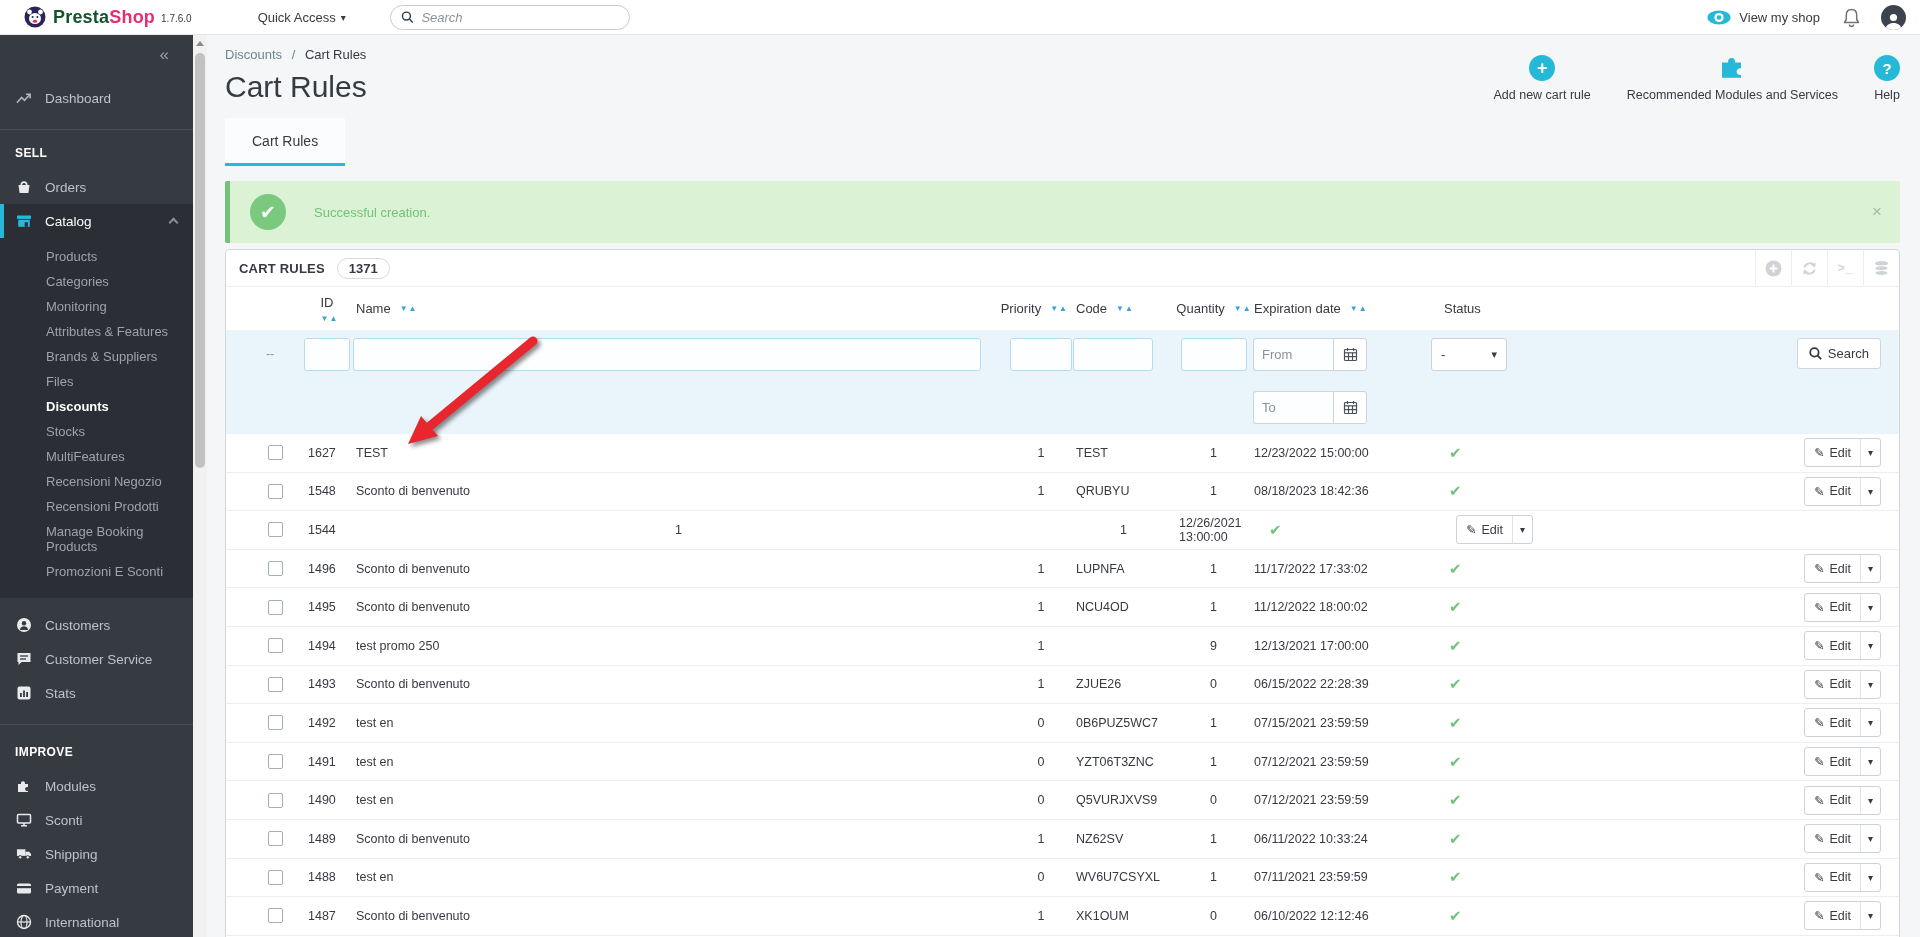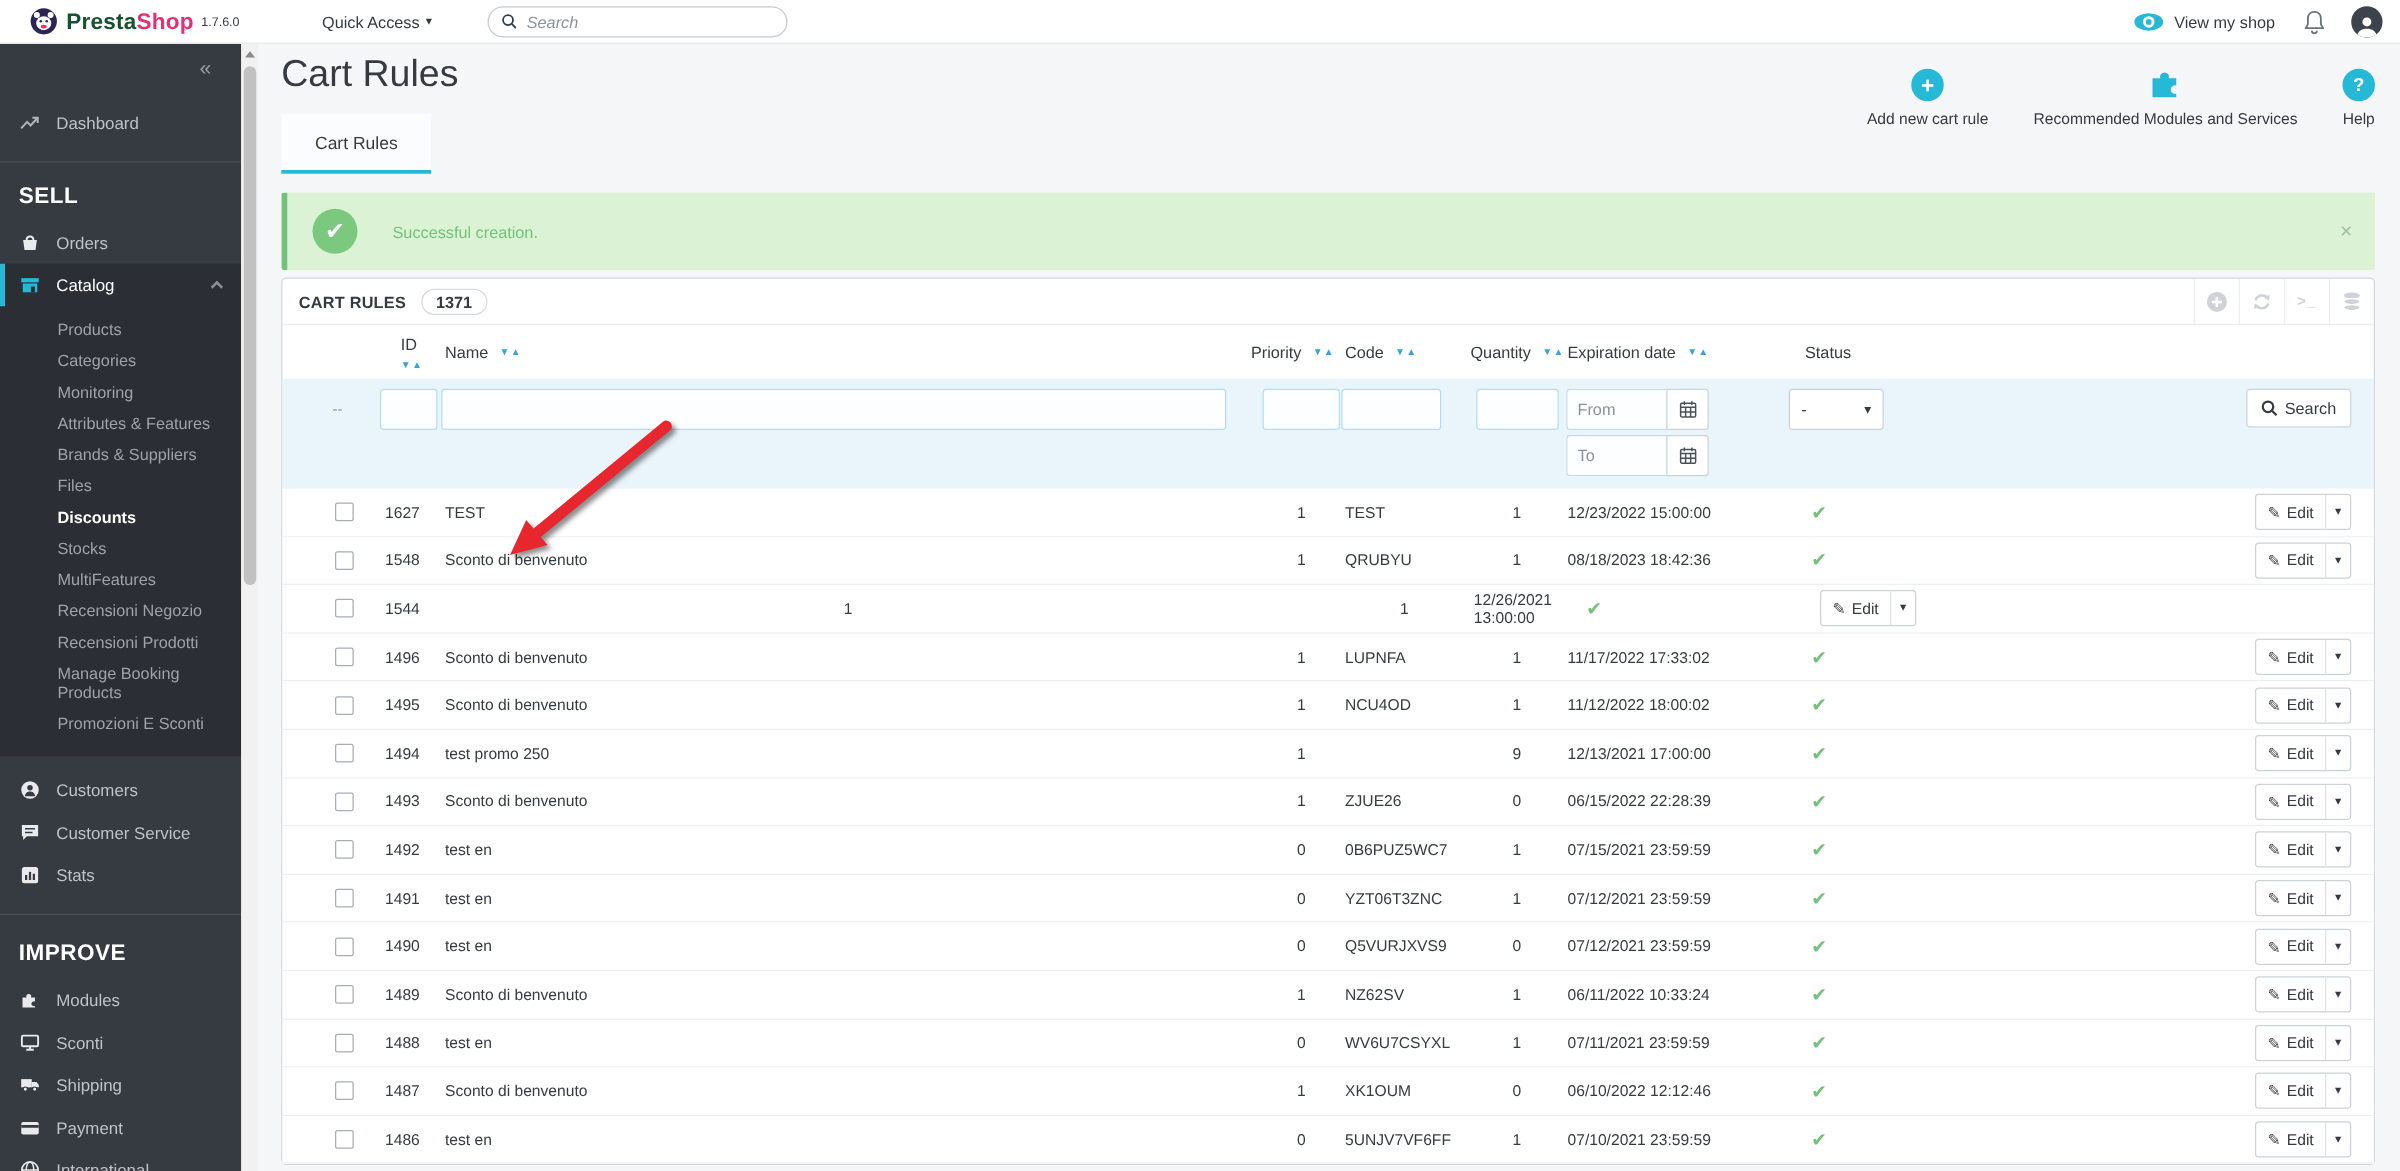--- a/index.html
+++ b/index.html
@@ -31,21 +31,21 @@
   .sb-scroll-btn .tri { width:0; height:0; border-left:4px solid transparent; border-right:4px solid transparent; border-bottom:5px solid #8a8a8a; }
   .sb-thumb { position:absolute; left:2px; top:18px; width:10px; height:415px; background:#c1c1c1; border-radius:5px; }
   .main { flex:1; background:#f5f6f8; position:relative; overflow:hidden; }
 
   
   .sb-collapse { text-align:right; padding:10px 24px 4px 0; font-size:17px; color:#9aa0a6; cursor:pointer; }
   .sb-item { display:flex; align-items:center; height:34px; padding-left:16px; font-size:13.5px; color:#bfc2c7; cursor:pointer; position:relative; }
   .sb-item .ic { width:16px; height:16px; margin-right:13px; display:flex; align-items:center; justify-content:center; flex-shrink:0; }
   .sb-item.dashboard { margin-top:12px; margin-bottom:10px; }
   .sb-divider { height:1px; background:#4a4e56; margin:14px 0 0 0; }
-  .sb-section { font-size:18px; font-weight:700; color:#fff; letter-spacing:.4px; padding:16px 0 10px 15px; }
+  .sb-section { font-size:12px; font-weight:700; color:#fff; letter-spacing:.4px; padding:16px 0 10px 15px; }
   .catalog-block { background:#2b2e34; padding-bottom:14px; }
   .catalog-parent { color:#fff; }
   .catalog-parent::before { content:""; position:absolute; left:0; top:0; bottom:0; width:4px; background:#25b9d7; }
   .chev-up { position:absolute; right:16px; width:7px; height:7px; border-left:2px solid #8b9096; border-top:2px solid #8b9096; transform:rotate(45deg); margin-top:3px; }
   .submenu { padding:6px 10px 0 46px; }
   .submenu-item { font-size:13px; color:#9ea3a9; padding:5px 0; line-height:15px; cursor:pointer; }
   .submenu-item.active { color:#fff; font-weight:700; }
   .improve-pad { margin-top:4px; }
 
   
@@ -96,21 +96,21 @@
   
   .filter-row { background:#e9f4fb; padding:8px 0 10px 0; align-items:start; }
   .f-dashes { padding-left:40px; padding-top:9px; font-size:12px; color:#8a9399; }
   .f-input { height:33px; border:1px solid #b5ddf0; border-radius:3px; background:#fdfeff; outline:none; font-size:13px; padding:0 8px; font-family:inherit; color:#363a41; }
   .f-id { width:46px; margin-left:8px; }
   .f-name { width:628px; margin-left:7px; }
   .f-pri { width:62px; justify-self:center; }
   .f-code { width:80px; margin-left:2px; }
   .f-qty { width:66px; justify-self:center; }
   .date-group { display:flex; width:114px; margin-left:2px; }
-  .date-group + .date-group { margin-top:4px;border-radius:14px; }
+  .date-group + .date-group { margin-top:20px;border-radius:14px; }
   .date-group input { width:80px; height:33px; border:1px solid #c3d9e6; border-right:none; border-radius:3px 0 0 3px; background:#fdfeff; outline:none; font-size:13px; padding:0 8px; color:#363a41; font-family:inherit; }
   .date-group input::placeholder { color:#8a9399; }
   .cal-btn { width:34px; height:33px; border:1px solid #ccd4da; border-radius:0 3px 3px 0; background:#fff; display:flex; align-items:center; justify-content:center; cursor:pointer; }
   .f-select { width:76px; height:33px; border:1px solid #cbd3d8; border-radius:3px; background:#fff; display:flex; align-items:center; justify-content:space-between; padding:0 9px; font-size:13px; cursor:pointer; }
   .f-select .caret { font-size:11px; color:#363a41; }
   .f-actions { justify-self:end; padding-right:18px; }
   .search-btn { height:31px; border:1px solid #d0d6db; border-radius:3px; background:#fff; display:flex; align-items:center; gap:6px; padding:0 11px; font-size:13px; color:#363a41; cursor:pointer; font-family:inherit; }
 
   
   .data-row { min-height:38.6px; border-bottom:1px solid #eceef0; font-size:12.5px; color:#363a41; background:#fff; }
@@ -341,20 +341,25 @@
   <div class="sb-scrollbar">
     <div class="sb-scroll-btn">
         <span class="tri"></span>
       </div>
     <div class="sb-thumb"></div>
   </div>
 
   <main class="main">
     <div class="main-inner">
 
+      <div class="breadcrumb">
+        <span>Discounts</span>
+        <span class="sep">/</span>
+        <span class="current">Cart Rules</span>
+      </div>
       <h1 class="page-title">Cart Rules</h1>
 
       <div class="header-actions">
         <div class="hdr-action">
           <div class="circle">+</div>
           <div class="lbl">Add new cart rule</div>
         </div>
         <div class="hdr-action">
           <svg width="27" height="26" viewBox="0 0 27 26">
             <path d="M3 8 h6.2 a3.6 3.6 0 1 1 6.8 0 H22 v6 a3.6 3.6 0 1 0 0 7 V24 H3 Z" fill="#25b9d7" transform="scale(1,0.95)"></path>

